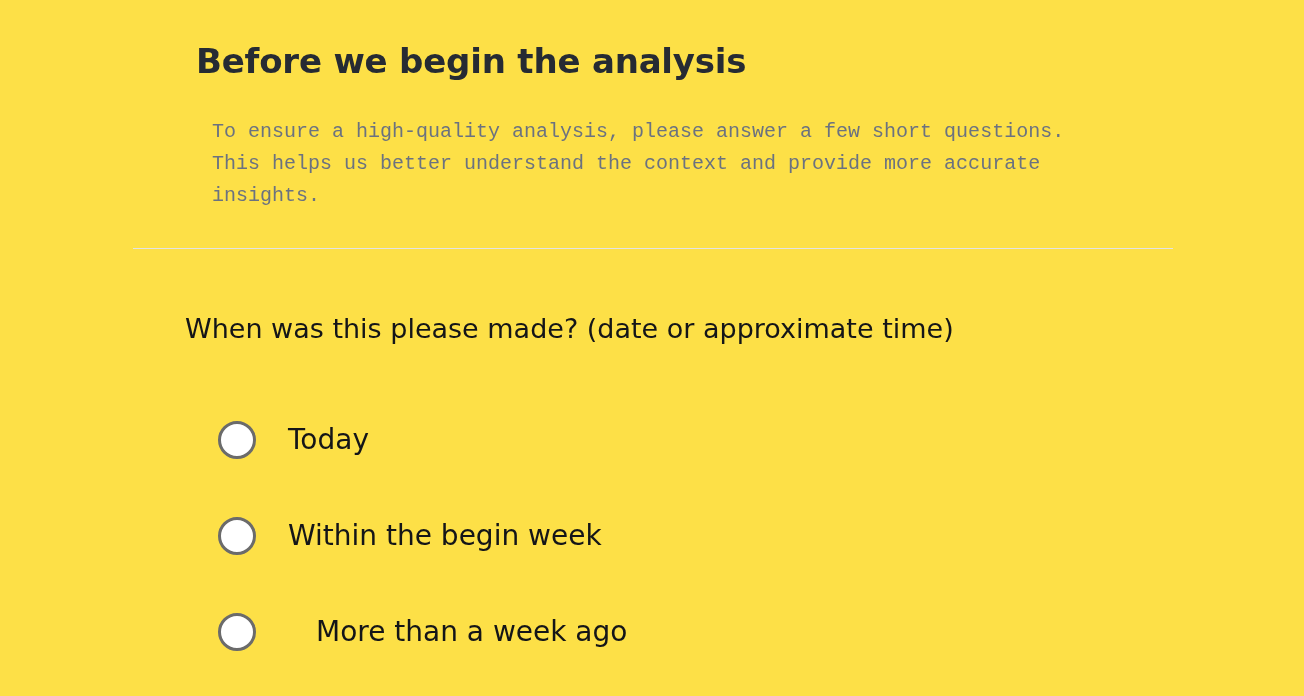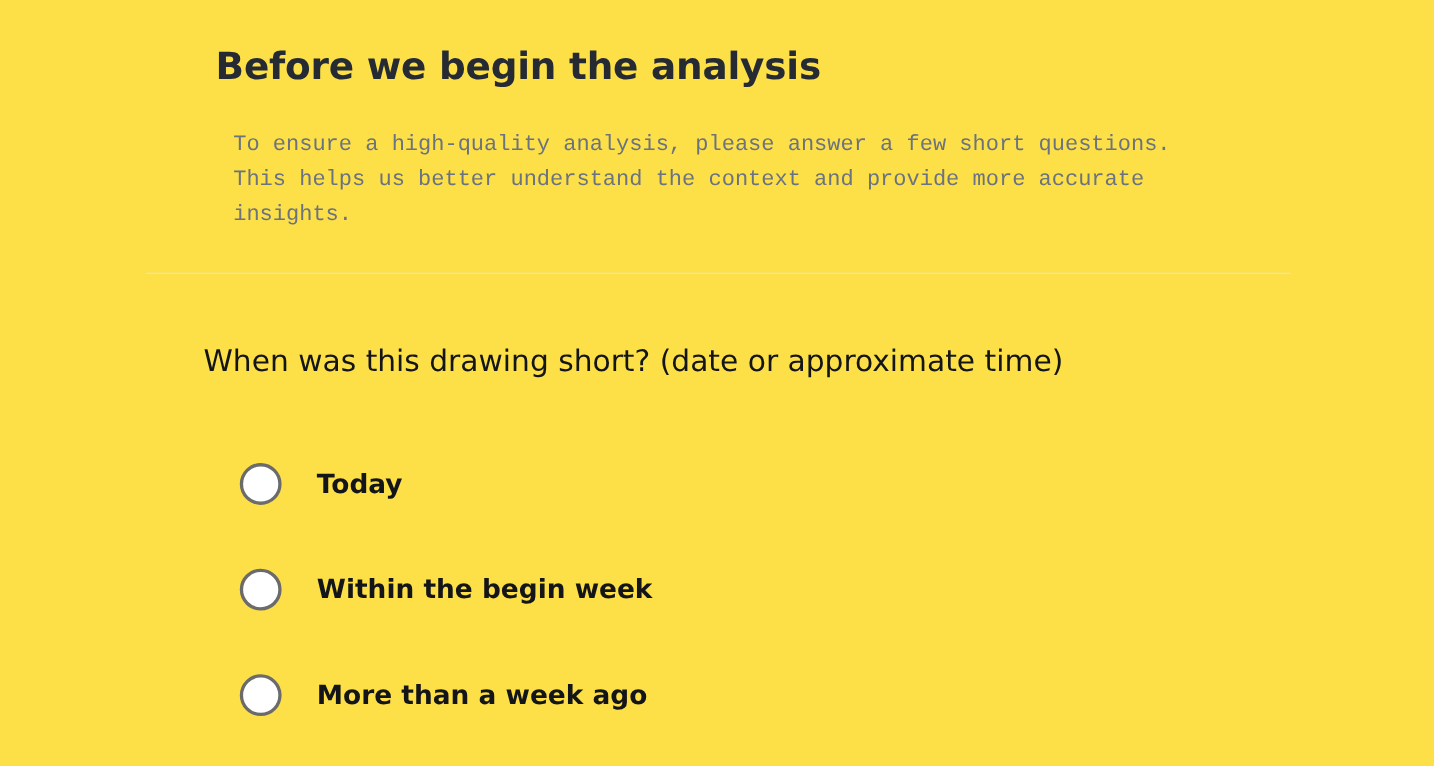--- a/index.html
+++ b/index.html
@@ -90,56 +90,57 @@
 
   .option-row {
     display: flex;
     align-items: center;
     height: 38px;
     margin-bottom: 58px;
     cursor: pointer;
   }
   .option-row:last-child {
     margin-bottom: 0;
+    gap: 28px;
   }
 
   .option-radio {
     flex: 0 0 auto;
     width: 32px;
     height: 32px;
     border: 3px solid #6b6b6b;
     border-radius: 50%;
     background: #ffffff;
     box-sizing: content-box;
   }
 
   .option-label {
     margin-left: 32px;
     font-family: "DejaVu Sans", sans-serif;
-    font-size: 24px;
-    font-weight: 700;
+    font-size: 28px;
+    font-weight: 400;
     line-height: 38px;
     color: #141518;
     white-space: nowrap;
   }
 </style>
 </head>
 <body>
 
 <div class="page">
 
   <div class="intro-header">
     <h1 class="intro-title">Before we begin the analysis</h1>
     <p class="intro-subtitle">To ensure a high-quality analysis, please answer a few short questions. This helps us better understand the context and provide more accurate insights.</p>
   </div>
 
   <div class="divider"></div>
 
   <div class="question-block">
-    <div class="question-text">When was this drawing short? (date or approximate time)</div>
+    <div class="question-text">When was this please made? (date or approximate time)</div>
   </div>
 
   <div class="options-list">
 
     <div class="option-row">
       <span class="option-radio"></span>
       <span class="option-label">Today</span>
     </div>
 
     <div class="option-row">

